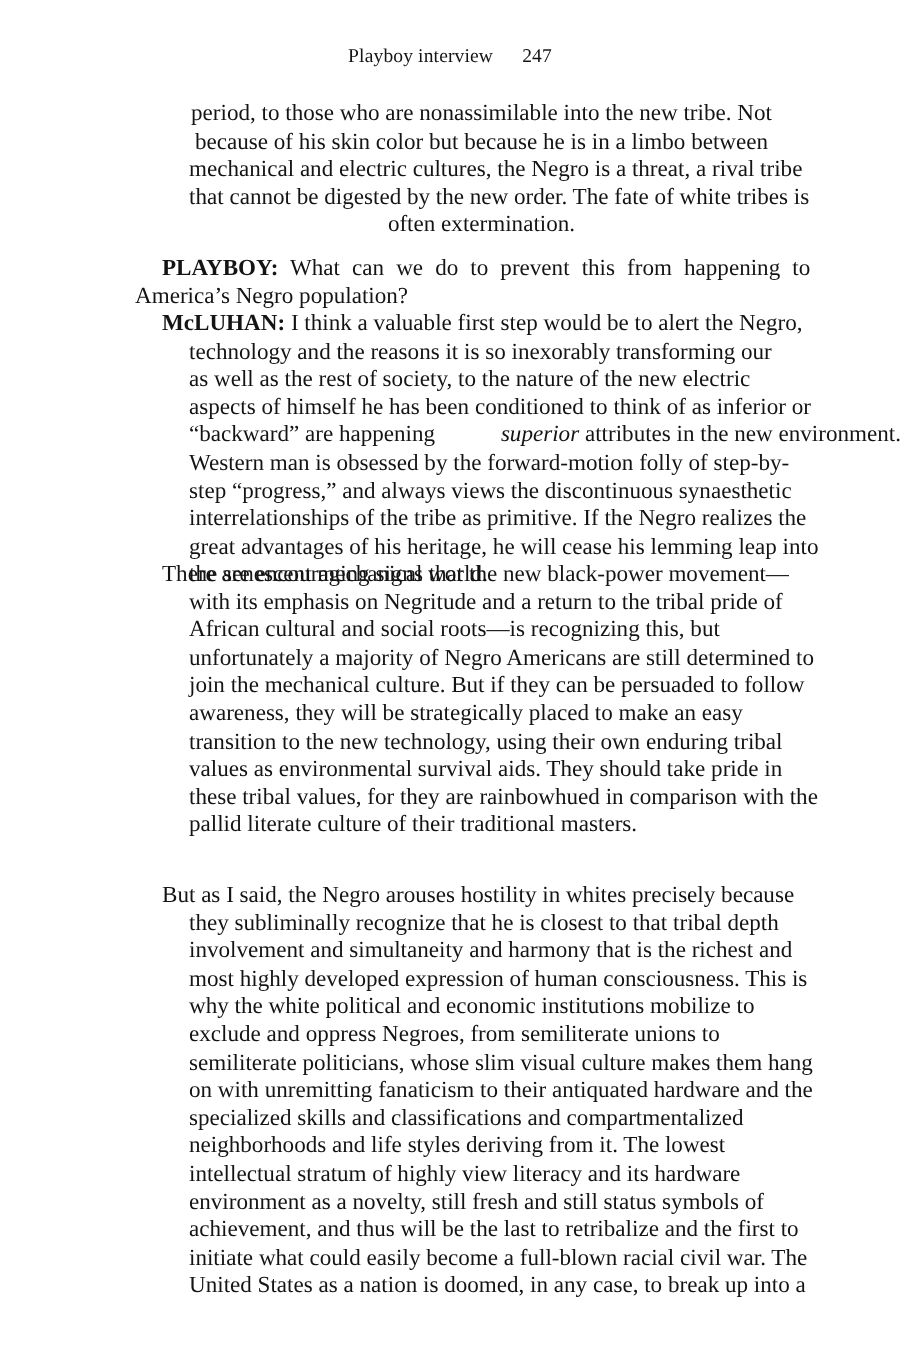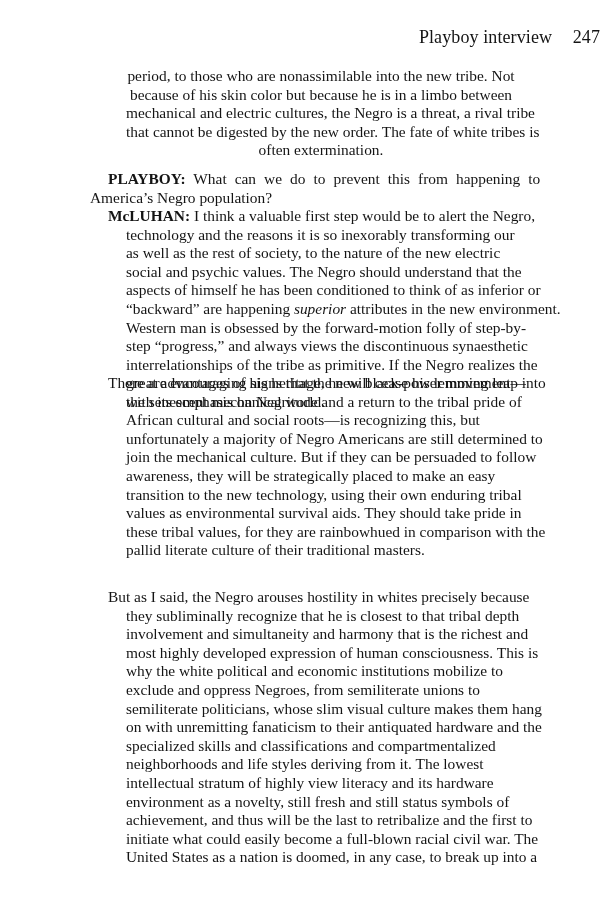--- a/index.html
+++ b/index.html
@@ -20,22 +20,22 @@
     .page {
       position: absolute;
       left: 0; top: 0;
       width: 600px; height: 900px;
     }
     .running-head {
       position: absolute;
       top: 28px;
       left: 0;
       width: 600px;
-      text-align: right;
-      font-size: 18px;
+      text-align: center;
+      font-size: 13px;
       line-height: 18px;
       letter-spacing: 0.1px;
     }
     .running-head .title { margin-right: 16px; }
     .block {
       position: absolute;
       margin: 0;
     }
     
     .para-cont {
@@ -65,21 +65,21 @@
     }
     .ans1 { top: 207px; }
     .ans2 { top: 374px; }
     .ans3 { top: 588px; }
     .speaker {
       font-weight: bold;
     }
     .line { display: block; white-space: nowrap; }
     .hang .line { text-indent: 0; }
     .hang .line.first { margin-left: -18px; }
-    em { font-style: italic; }
+    em { font-style: italic; margin-left: 40px; }
   </style>
 </head>
 <body>
 
 <div class="page">
 
   <div class="running-head">
     <span class="title">Playboy interview</span>
     <span>247</span>
   </div>
@@ -94,21 +94,20 @@
 
   <div class="block question">
     <span class="line q-first"><span class="speaker">PLAYBOY:</span> <span>What can we do to prevent this from happening to</span></span>
     <span class="line" style="text-indent:0">America’s Negro population?</span>
   </div>
 
   <div class="block hang ans1">
     <span class="line first"><span class="speaker">McLUHAN:</span> <span>I think a valuable first step would be to alert the Negro,</span></span>
     <span class="line">technology and the reasons it is so inexorably transforming our</span>
     <span class="line">as well as the rest of society, to the nature of the new electric</span>
-    <span class="line">social and psychic values. The Negro should understand that the</span>
     <span class="line">aspects of himself he has been conditioned to think of as inferior or</span>
     <span class="line"><span>“backward” are happening </span><em>superior</em><span> attributes in the new environment.</span></span>
     <span class="line">Western man is obsessed by the forward-motion folly of step-by-</span>
     <span class="line">step “progress,” and always views the discontinuous synaesthetic</span>
     <span class="line">interrelationships of the tribe as primitive. If the Negro realizes the</span>
     <span class="line">great advantages of his heritage, he will cease his lemming leap into</span>
     <span class="line">the senescent mechanical world.</span>
   </div>
 
   <div class="block hang ans2">

